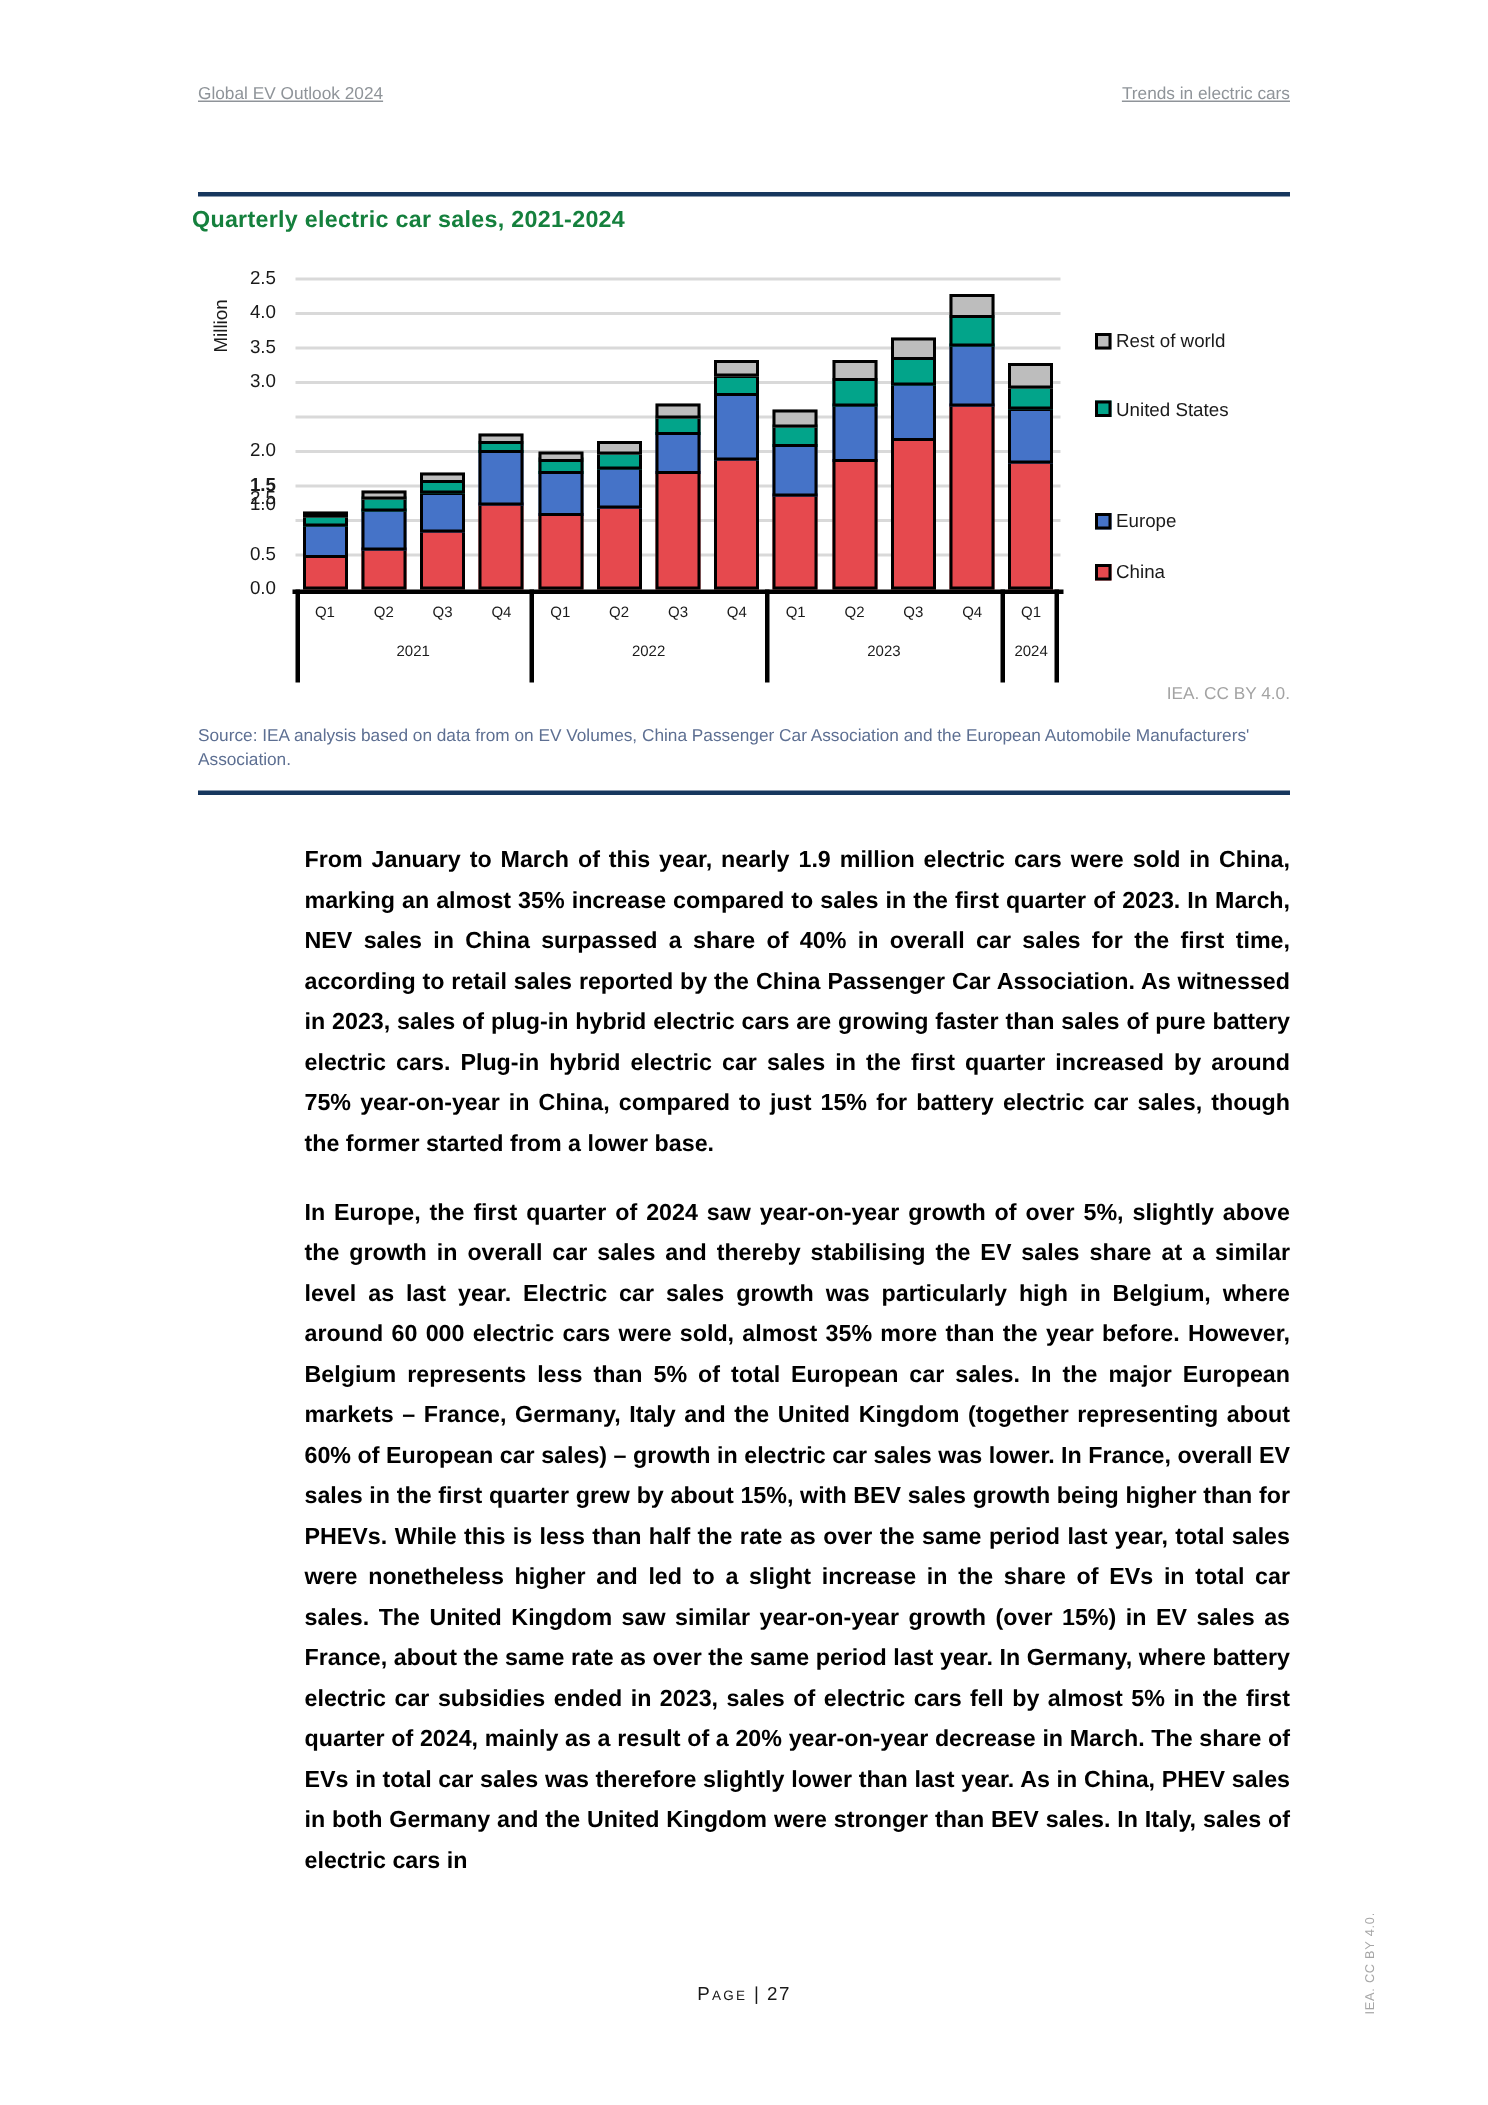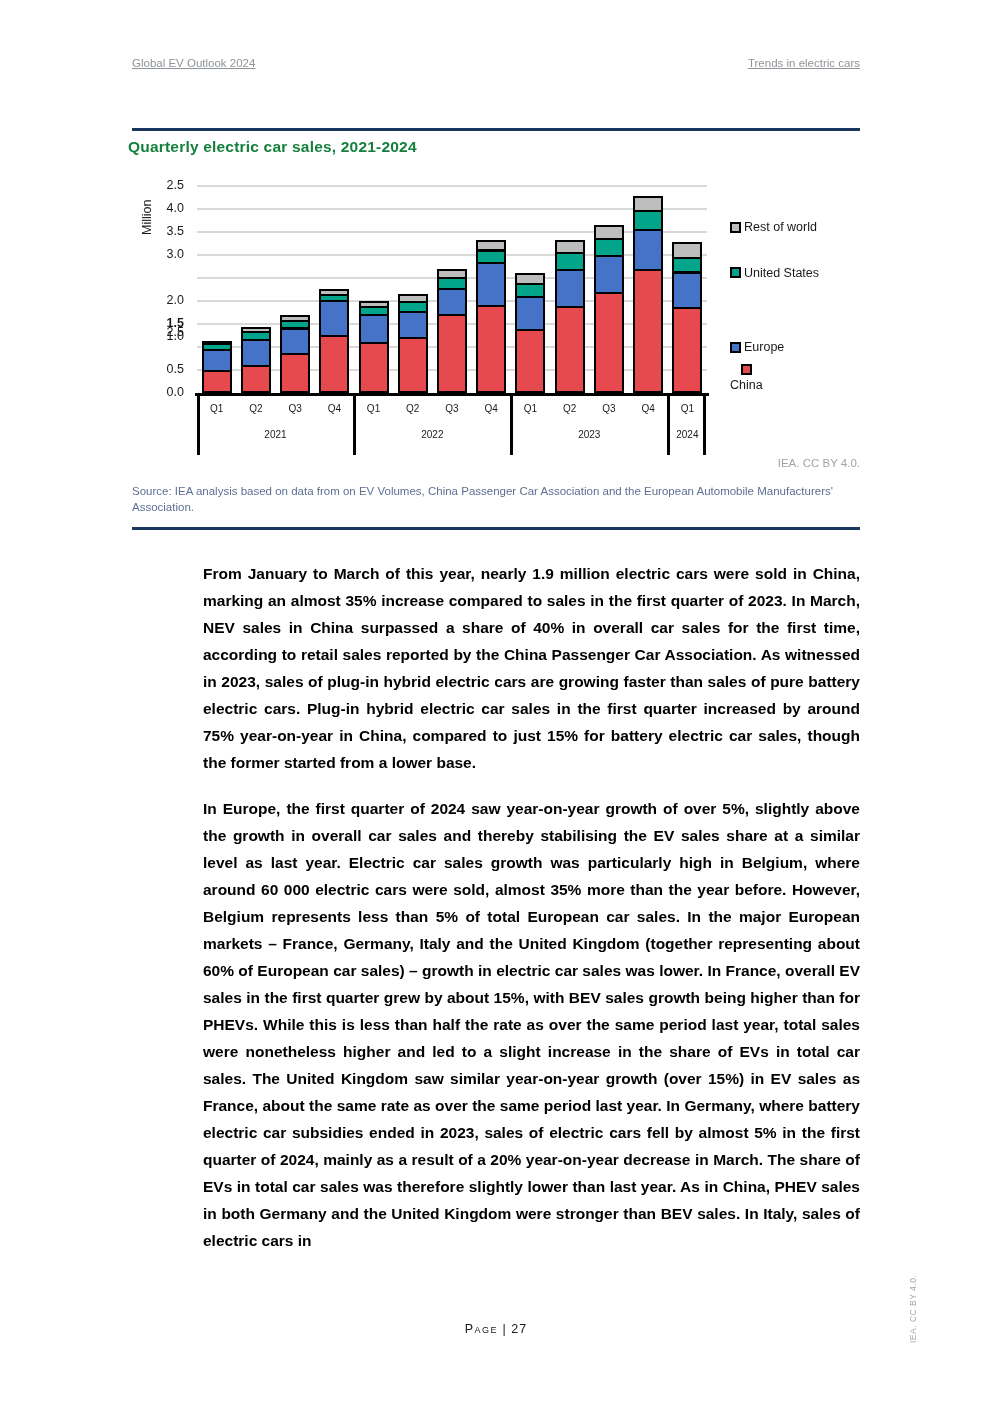--- a/index.html
+++ b/index.html
@@ -200,21 +200,21 @@
           <div class="legend-label">Rest of world</div>
         </div>
         <div class="legend-item" style="top: 45.5px;">
           <div class="swatch" style="background: rgb(2, 164, 138);"></div>
           <div class="legend-label">United States</div>
         </div>
         <div class="legend-item" style="top: 91px; margin-top: 29px;">
           <div class="swatch" style="background: rgb(69, 115, 200);"></div>
           <div class="legend-label">Europe</div>
         </div>
-        <div class="legend-item" style="top: 144px; flex-direction: column;">
+        <div class="legend-item" style="top: 154px;">
           <div class="swatch" style="background: rgb(230, 73, 78);"></div>
           <div class="legend-label">China</div>
         </div>
       </div>
   </div>
 
   <div class="fig-credit">IEA. CC BY 4.0.</div>
   <div class="fig-source">Source: IEA analysis based on data from on EV Volumes, China Passenger Car Association and the European Automobile Manufacturers' Association.</div>
   <div class="rule rule-bottom"></div>
 

